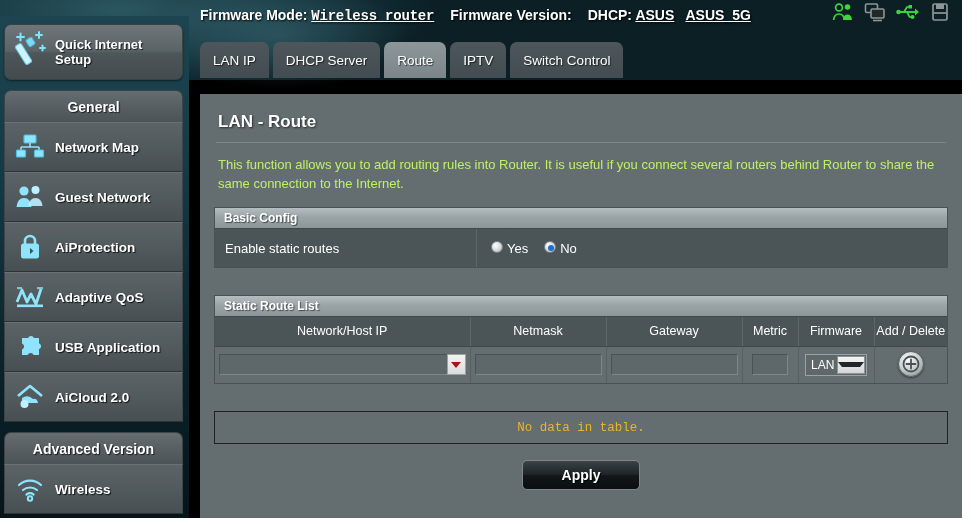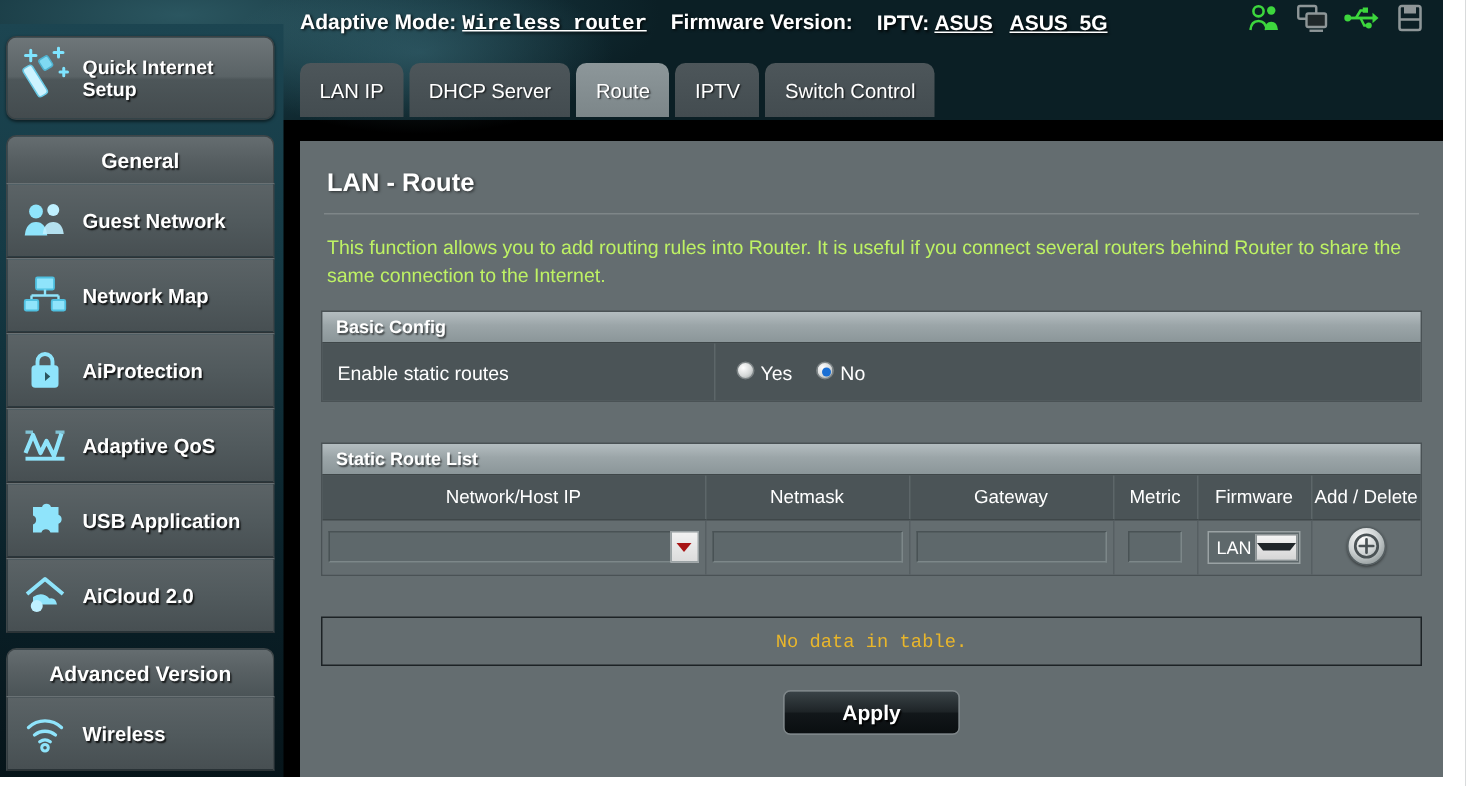--- a/index.html
+++ b/index.html
@@ -291,39 +291,39 @@
       </span>
       <span class="qis-label">Quick Internet Setup</span>
     </div>
 
     <div class="grp-head">General</div>
     <div class="nav-list">
 
       <div class="nav-item">
         <span class="nav-icon">
           <svg width="30" height="30" viewBox="0 0 30 30">
+            <rect x="9" y="3" width="12" height="8" rx="1" fill="#8fe4fb" stroke="#4fc0e0" stroke-width="1.2"></rect>
+            <path d="M15 11 v4 M6 15 h18 M6 15 v3 M24 15 v3" stroke="#8fe4fb" stroke-width="1.6" fill="none"></path>
+            <rect x="1.5" y="18" width="9" height="7" rx="1" fill="#8fe4fb" stroke="#4fc0e0" stroke-width="1.2"></rect>
+            <rect x="19.5" y="18" width="9" height="7" rx="1" fill="#8fe4fb" stroke="#4fc0e0" stroke-width="1.2"></rect>
+          </svg>
+        </span>
+        <span class="nav-label">Network Map</span>
+      </div>
+
+      <div class="nav-item">
+        <span class="nav-icon">
+          <svg width="30" height="30" viewBox="0 0 30 30">
             <circle cx="9" cy="9" r="4.6" fill="#8fe4fb"></circle>
             <path d="M1.5 25 q1-9 7.5-9 t7.5 9 z" fill="#8fe4fb"></path>
             <circle cx="20.5" cy="8" r="4" fill="#bff0ff"></circle>
             <path d="M13.5 24 q1-8 7-8 t7 8 z" fill="#bff0ff" opacity=".9"></path>
           </svg>
         </span>
         <span class="nav-label">Guest Network</span>
-      </div>
-
-      <div class="nav-item">
-        <span class="nav-icon">
-          <svg width="30" height="30" viewBox="0 0 30 30">
-            <rect x="9" y="3" width="12" height="8" rx="1" fill="#8fe4fb" stroke="#4fc0e0" stroke-width="1.2"></rect>
-            <path d="M15 11 v4 M6 15 h18 M6 15 v3 M24 15 v3" stroke="#8fe4fb" stroke-width="1.6" fill="none"></path>
-            <rect x="1.5" y="18" width="9" height="7" rx="1" fill="#8fe4fb" stroke="#4fc0e0" stroke-width="1.2"></rect>
-            <rect x="19.5" y="18" width="9" height="7" rx="1" fill="#8fe4fb" stroke="#4fc0e0" stroke-width="1.2"></rect>
-          </svg>
-        </span>
-        <span class="nav-label">Network Map</span>
       </div>
 
       <div class="nav-item">
         <span class="nav-icon">
           <svg width="30" height="30" viewBox="0 0 30 30">
             <path d="M10 12 v-3 a5 5 0 0 1 10 0 v3" fill="none" stroke="#8fe4fb" stroke-width="2.6"></path>
             <rect x="6" y="11.5" width="18" height="15" rx="2.5" fill="#8fe4fb"></rect>
             <path d="M15 16 l3.5 3 l-3.5 3 z" fill="#2b5560"></path>
           </svg>
         </span>
@@ -376,29 +376,29 @@
             <circle cx="15" cy="24.5" r="2.2" fill="none" stroke="#8fe4fb" stroke-width="2"></circle>
           </svg>
         </span>
         <span class="nav-label">Wireless</span>
       </div>
     </div>
   </div>
 
   <div class="header">
     <span class="hdr-item">
-      <span>Adaptive Mode:</span>
+      <span>Firmware Mode:</span>
       <span class="hdr-val">Wireless router</span>
     </span>
     <span class="hdr-item">
       <span>Firmware Version:</span>
       <span class="hdr-val"></span>
     </span>
     <span class="hdr-item">
-      <span>IPTV:</span>
+      <span>DHCP:</span>
       <span class="hdr-val-s">ASUS</span>
       &nbsp;
       <span class="hdr-val-s">ASUS_5G</span>
     </span>
 
     <span class="hdr-icons">
       <span>
         <svg width="22" height="20" viewBox="0 0 22 20">
           <circle cx="7" cy="5.5" r="3.4" fill="none" stroke="#3dd63d" stroke-width="1.7"></circle>
           <path d="M1.6 18 q.6-6 5.4-6 t5.4 6" fill="none" stroke="#3dd63d" stroke-width="1.7"></path>

